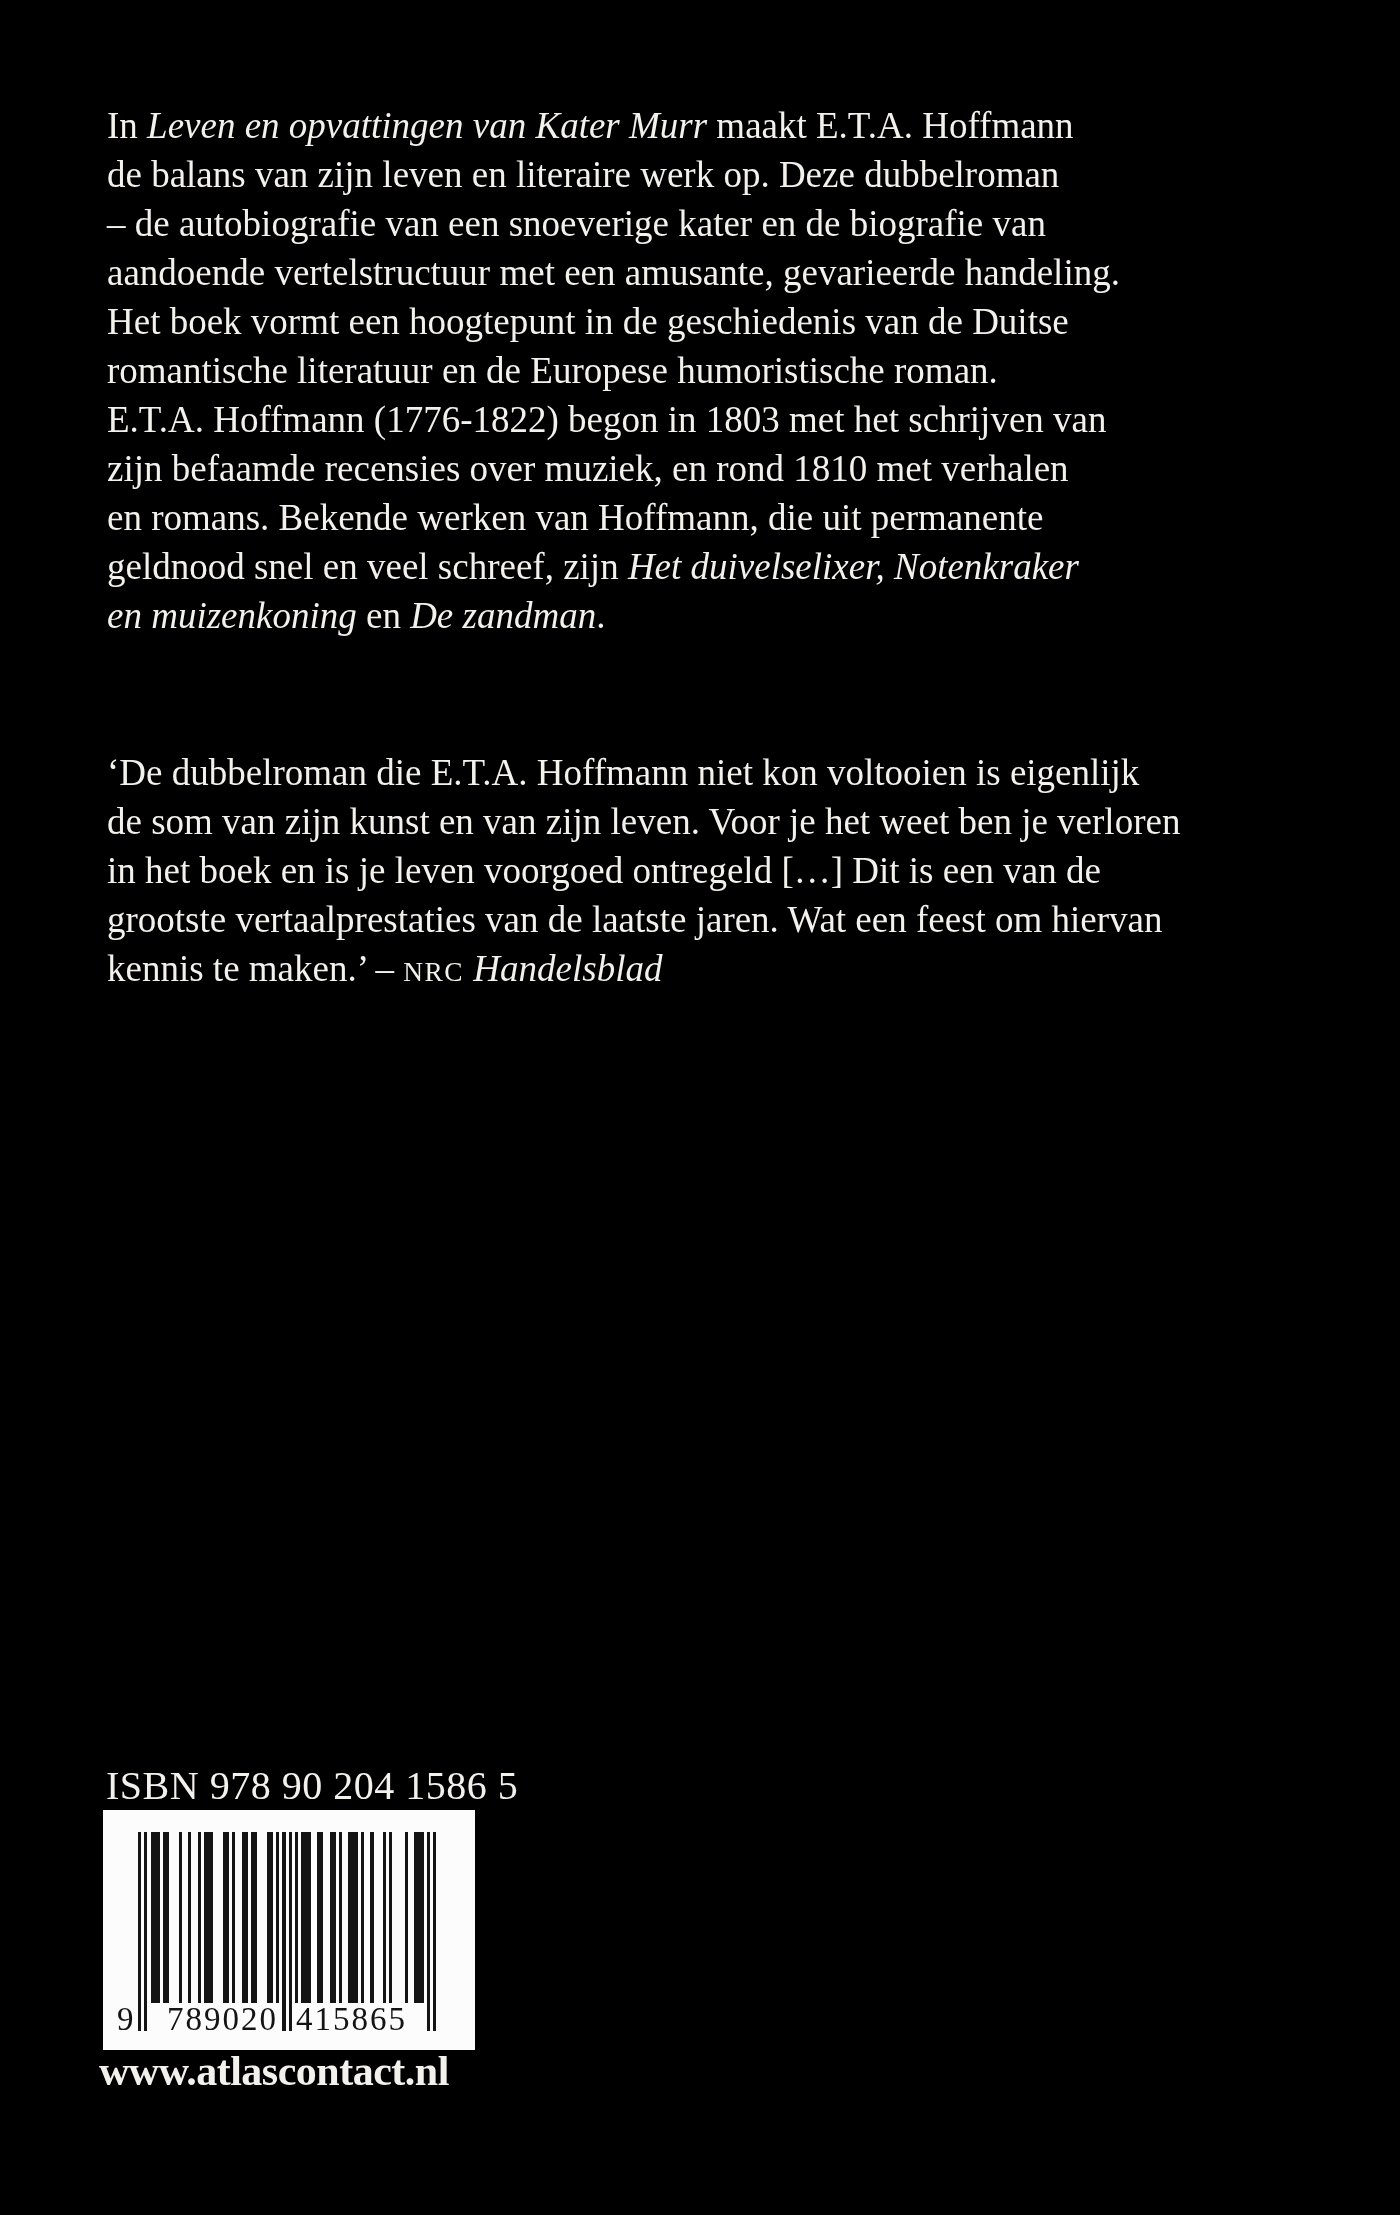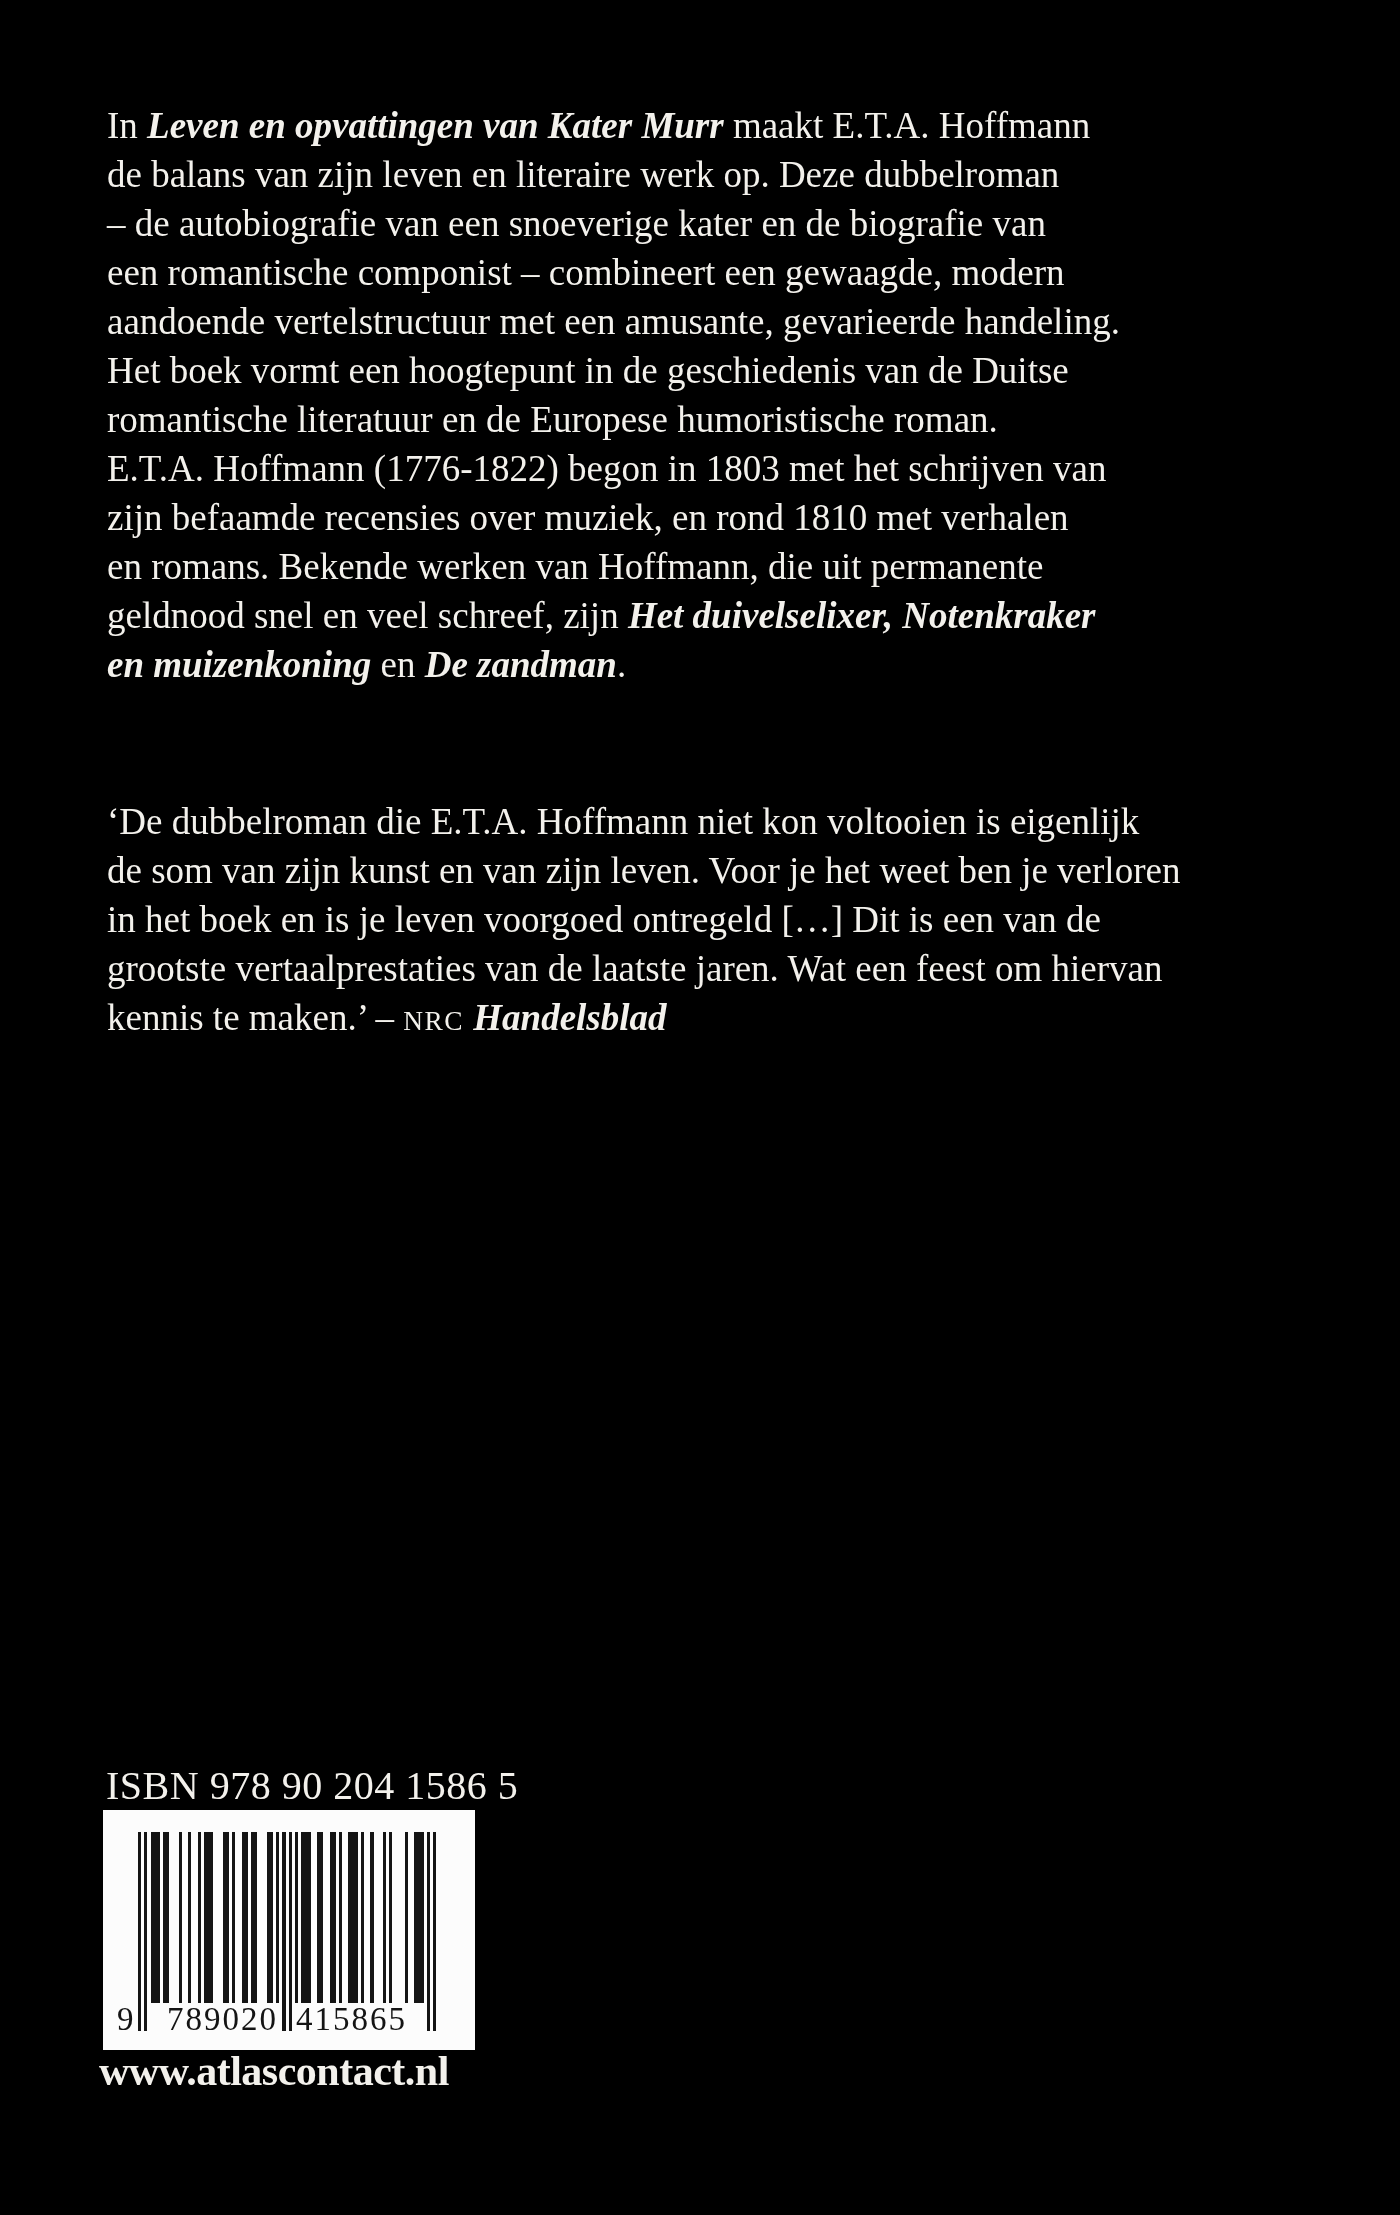--- a/index.html
+++ b/index.html
@@ -21,21 +21,21 @@
     width:1240px;
     font-size:37px;
     line-height:49px;
   }
 
   .para { display:block; }
   .para-bio   { }
   .para-quote { margin-top:108px; }
 
   .line { white-space:pre; }
-  .line span.i  { font-style:italic;font-weight:bold; }
+  .line span.i  { font-style:italic; }
   .line span.sc { font-size:0.74em; letter-spacing:1.5px; }
 
   .isbn-label {
     position:absolute;
     left:106px; top:1762px;
     font-size:40px;
     font-weight:normal;
     letter-spacing:0.5px;
     color:#f3f1ec;
   }
@@ -81,21 +81,20 @@
 </head>
 <body>
 
 <div class="cover" style="background: rgb(0, 0, 0); color: rgb(243, 241, 236);">
 
   <div class="text-col">
     <div class="para para-blurb1">
         <div class="line"><span>In </span><span class="i">Leven en opvattingen van Kater Murr</span><span> maakt E.T.A. Hoffmann</span></div>
         <div class="line"><span>de balans van zijn leven en literaire werk op. Deze dubbelroman</span></div>
         <div class="line"><span>– de autobiografie van een snoeverige kater en de biografie van</span></div>
-        <div class="line"><span>een romantische componist – combineert een gewaagde, modern</span></div>
         <div class="line"><span>aandoende vertelstructuur met een amusante, gevarieerde handeling.</span></div>
         <div class="line"><span>Het boek vormt een hoogtepunt in de geschiedenis van de Duitse</span></div>
         <div class="line"><span>romantische literatuur en de Europese humoristische roman.</span></div>
       </div>
     <div class="para para-bio">
         <div class="line"><span>E.T.A. Hoffmann (1776-1822) begon in 1803 met het schrijven van</span></div>
         <div class="line"><span>zijn befaamde recensies over muziek, en rond 1810 met verhalen</span></div>
         <div class="line"><span>en romans. Bekende werken van Hoffmann, die uit permanente</span></div>
         <div class="line"><span>geldnood snel en veel schreef, zijn </span><span class="i">Het duivelselixer, Notenkraker</span></div>
         <div class="line"><span class="i">en muizenkoning</span><span> en </span><span class="i">De zandman</span><span>.</span></div>

